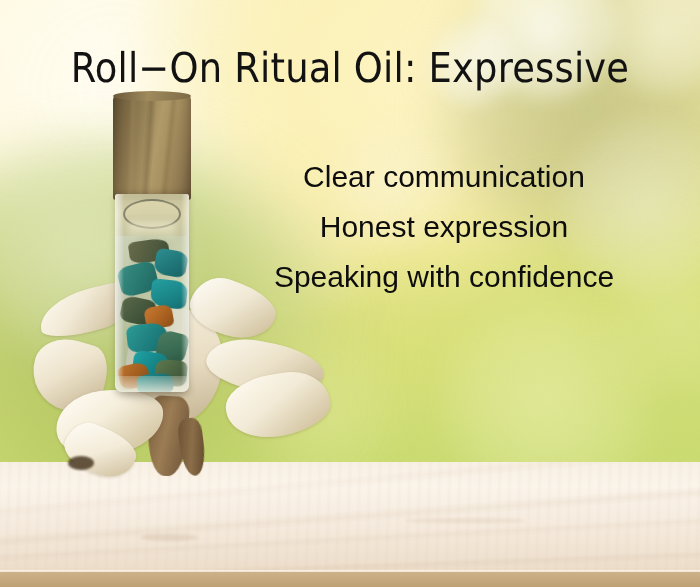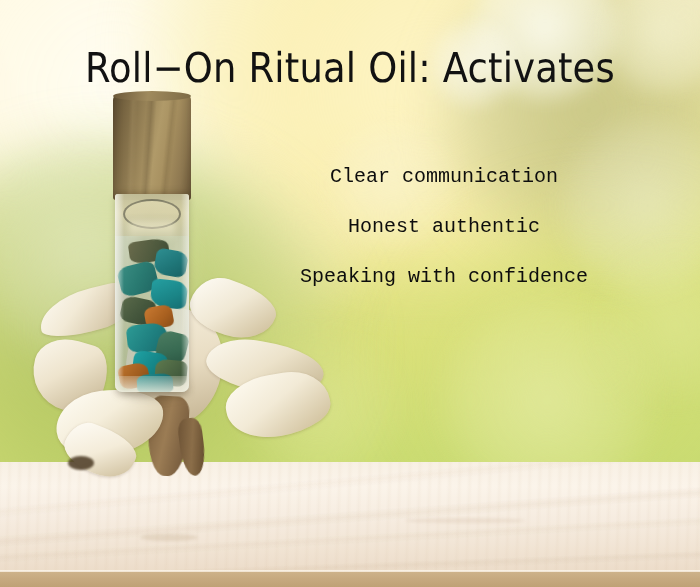--- a/index.html
+++ b/index.html
@@ -344,23 +344,23 @@
     font-size: 41px;
     letter-spacing: 0.2px;
     color: #121212;
     white-space: nowrap;
     text-rendering: geometricPrecision;
   }
   .benefits {
     position: absolute;
     left: 244px; top: 152px; width: 400px;
     text-align: center;
-    font-family: Liberation Mono, monospace;
+    font-family: Liberation Sans, sans-serif;
     font-weight: 400;
-    font-size: 20px;
+    font-size: 30px;
     line-height: 50px;
     color: #0d0d0d;
     white-space: nowrap;
   }
   .benefits div { white-space: nowrap; }
 </style>
 </head>
 <body>
 
 <div id="stage">
@@ -424,21 +424,21 @@
       <div class="crystal x9"></div>
       <div class="crystal x10"></div>
       <div class="crystal x11"></div>
       <div class="crystal x12"></div>
       <div class="glass-hl-l"></div>
       <div class="glass-hl-r"></div>
       <div class="glass-base"></div>
     </div>
   </div>
 
-  <div class="title">Roll−On Ritual Oil: Activates</div>
+  <div class="title">Roll−On Ritual Oil: Expressive</div>
 
   <div class="benefits">
     <div>Clear communication</div>
-    <div>Honest authentic</div>
+    <div>Honest expression</div>
     <div>Speaking with confidence</div>
   </div>
 
 </div>
 
 </body></html>

